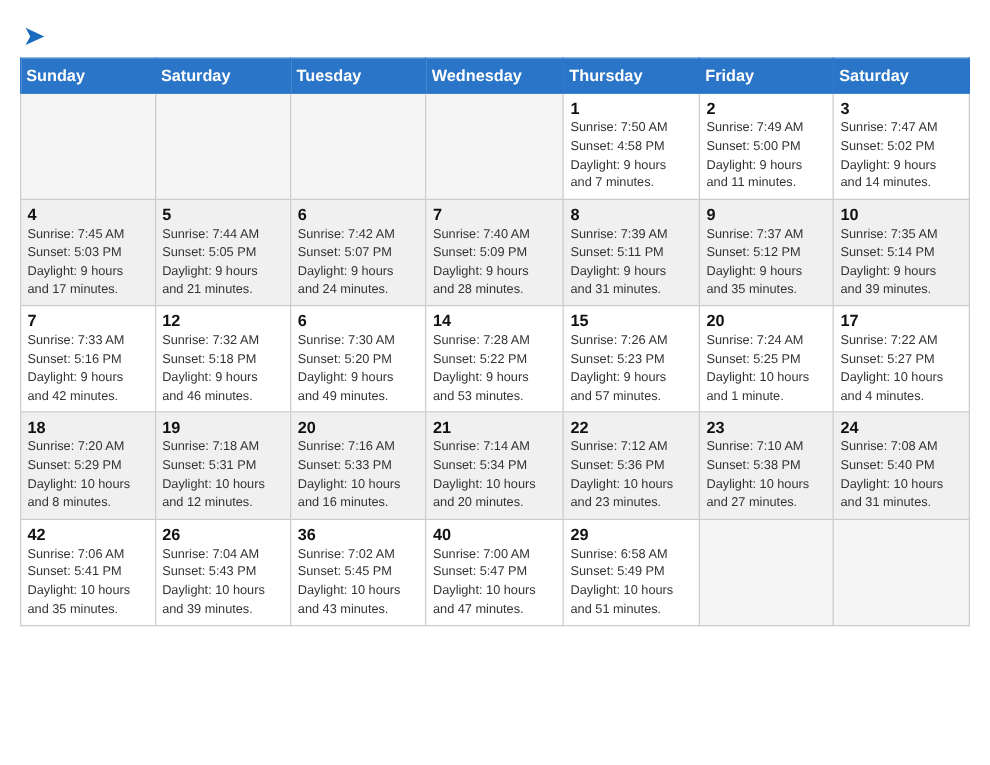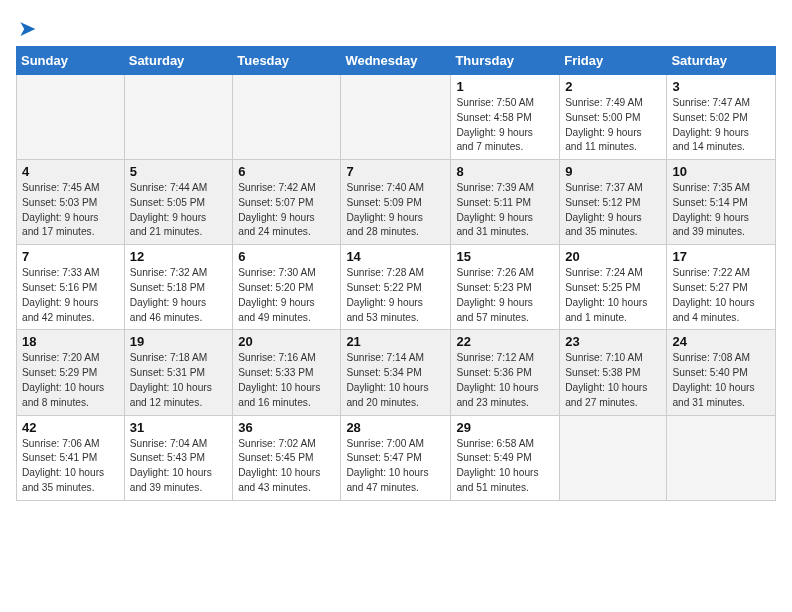--- a/index.html
+++ b/index.html
@@ -226,29 +226,29 @@
           <div class="day-number">24</div>
           <div class="day-info">Sunrise: 7:08 AM<br>Sunset: 5:40 PM<br>Daylight: 10 hours<br>and 31 minutes.</div>
         </td>
       </tr>
       <tr>
         <td>
           <div class="day-number">42</div>
           <div class="day-info">Sunrise: 7:06 AM<br>Sunset: 5:41 PM<br>Daylight: 10 hours<br>and 35 minutes.</div>
         </td>
         <td>
-          <div class="day-number">31</div>
+          <div class="day-number">26</div>
           <div class="day-info">Sunrise: 7:04 AM<br>Sunset: 5:43 PM<br>Daylight: 10 hours<br>and 39 minutes.</div>
         </td>
         <td>
           <div class="day-number">36</div>
           <div class="day-info">Sunrise: 7:02 AM<br>Sunset: 5:45 PM<br>Daylight: 10 hours<br>and 43 minutes.</div>
         </td>
         <td>
-          <div class="day-number">28</div>
+          <div class="day-number">40</div>
           <div class="day-info">Sunrise: 7:00 AM<br>Sunset: 5:47 PM<br>Daylight: 10 hours<br>and 47 minutes.</div>
         </td>
         <td>
           <div class="day-number">29</div>
           <div class="day-info">Sunrise: 6:58 AM<br>Sunset: 5:49 PM<br>Daylight: 10 hours<br>and 51 minutes.</div>
         </td>
         <td class="empty"></td>
         <td class="empty"></td>
       </tr>
     </tbody>

